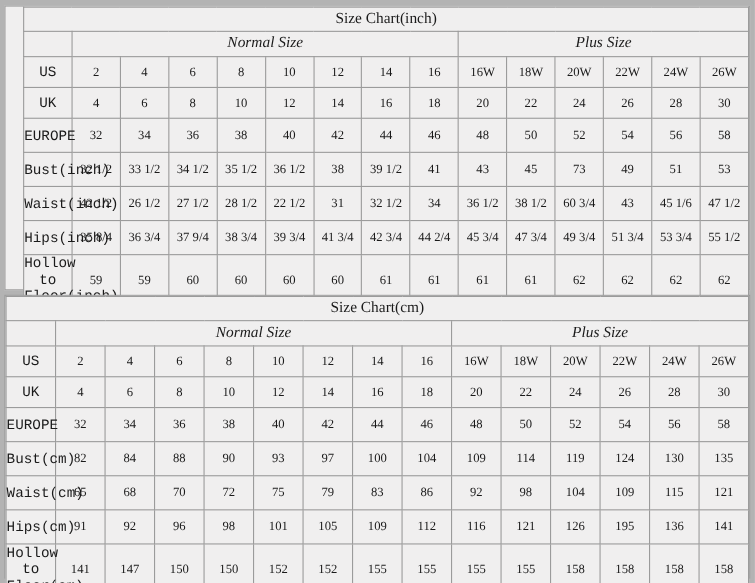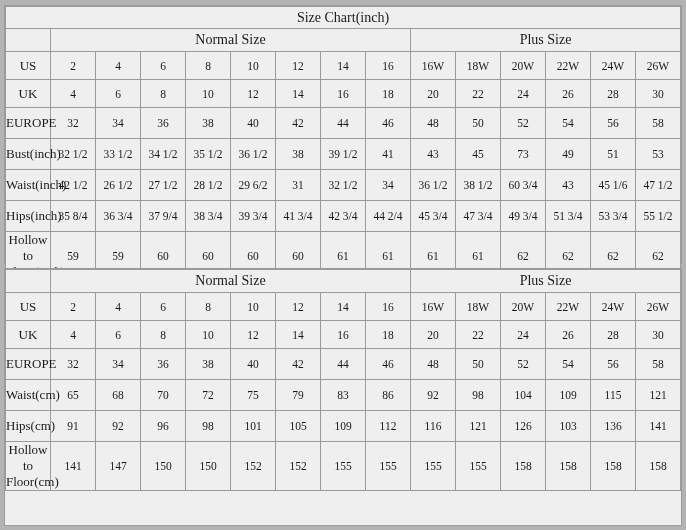--- a/index.html
+++ b/index.html
@@ -18,21 +18,21 @@
     box-sizing: border-box;
   }
   .chart-block {
     position: absolute;
     left: 4px;
     width: 678px;
     background: #f0efef;
     border: 1px solid #9b9b9b;
     box-sizing: border-box;
   }
-  #chart-inch { top: 5px; height: 259px; }
+  #chart-inch { top: 5px; height: 259px; padding-left: 16px; }
   #chart-cm   { top: 268px; height: 258px; }
 
   table.size-table {
     width: 100%;
     border-collapse: collapse;
     table-layout: fixed;
     background: #f0efef;
   }
   table.size-table td, table.size-table th {
     border: 1px solid #9b9b9b;
@@ -45,24 +45,26 @@
   .title-cell {
     font-size: 14px;
     height: 21px;
     border-left: none;
     border-right: none;
     border-top: none;
   }
   .group-cell {
     font-size: 14px;
     height: 22px;
+    font-style: italic;
   }
   .rowlabel {
     font-size: 13px;
     width: 140px;
+    font-family: Liberation Mono, monospace;
   }
   .datacell {
     font-size: 11.5px;
   }
   .tall-row td { height: 30px; }
   .row td { height: 27px; }
   .last-row td { height: 34px; }
   .blank-corner {
     border-left: none;
     border-top: none;
@@ -151,21 +153,21 @@
         <td class="datacell">49</td>
         <td class="datacell">51</td>
         <td class="datacell">53</td>
       </tr>
       <tr class="tall-row">
         <td class="rowlabel">Waist(inch)</td>
         <td class="datacell">42 1/2</td>
         <td class="datacell">26 1/2</td>
         <td class="datacell">27 1/2</td>
         <td class="datacell">28 1/2</td>
-        <td class="datacell">29 6/2</td>
+        <td class="datacell">22 1/2</td>
         <td class="datacell">31</td>
         <td class="datacell">32 1/2</td>
         <td class="datacell">34</td>
         <td class="datacell">36 1/2</td>
         <td class="datacell">38 1/2</td>
         <td class="datacell">60 3/4</td>
         <td class="datacell">43</td>
         <td class="datacell">45 1/6</td>
         <td class="datacell">47 1/2</td>
       </tr>
@@ -203,20 +205,23 @@
         <td class="datacell">62</td>
         <td class="datacell">62</td>
       </tr>
     </tbody>
       </table>
   </div>
 
   <div class="chart-block" id="chart-cm">
     <table class="size-table">
       <tbody>
+          <tr>
+        <td class="title-cell" colspan="15">Size Chart(cm)</td>
+      </tr>
       <tr>
         <td class="blank-corner"></td>
         <td class="group-cell" colspan="8">Normal Size</td>
         <td class="group-cell" colspan="6">Plus Size</td>
       </tr>
       <tr class="row">
         <td class="rowlabel">US</td>
         <td class="datacell">2</td>
         <td class="datacell">4</td>
         <td class="datacell">6</td>
@@ -260,20 +265,37 @@
         <td class="datacell">44</td>
         <td class="datacell">46</td>
         <td class="datacell">48</td>
         <td class="datacell">50</td>
         <td class="datacell">52</td>
         <td class="datacell">54</td>
         <td class="datacell">56</td>
         <td class="datacell">58</td>
       </tr>
       <tr class="tall-row">
+        <td class="rowlabel">Bust(cm)</td>
+        <td class="datacell">82</td>
+        <td class="datacell">84</td>
+        <td class="datacell">88</td>
+        <td class="datacell">90</td>
+        <td class="datacell">93</td>
+        <td class="datacell">97</td>
+        <td class="datacell">100</td>
+        <td class="datacell">104</td>
+        <td class="datacell">109</td>
+        <td class="datacell">114</td>
+        <td class="datacell">119</td>
+        <td class="datacell">124</td>
+        <td class="datacell">130</td>
+        <td class="datacell">135</td>
+      </tr>
+      <tr class="tall-row">
         <td class="rowlabel">Waist(cm)</td>
         <td class="datacell">65</td>
         <td class="datacell">68</td>
         <td class="datacell">70</td>
         <td class="datacell">72</td>
         <td class="datacell">75</td>
         <td class="datacell">79</td>
         <td class="datacell">83</td>
         <td class="datacell">86</td>
         <td class="datacell">92</td>
@@ -289,21 +311,21 @@
         <td class="datacell">92</td>
         <td class="datacell">96</td>
         <td class="datacell">98</td>
         <td class="datacell">101</td>
         <td class="datacell">105</td>
         <td class="datacell">109</td>
         <td class="datacell">112</td>
         <td class="datacell">116</td>
         <td class="datacell">121</td>
         <td class="datacell">126</td>
-        <td class="datacell">103</td>
+        <td class="datacell">195</td>
         <td class="datacell">136</td>
         <td class="datacell">141</td>
       </tr>
       <tr class="last-row">
         <td class="rowlabel">Hollow to Floor(cm)</td>
         <td class="datacell">141</td>
         <td class="datacell">147</td>
         <td class="datacell">150</td>
         <td class="datacell">150</td>
         <td class="datacell">152</td>

